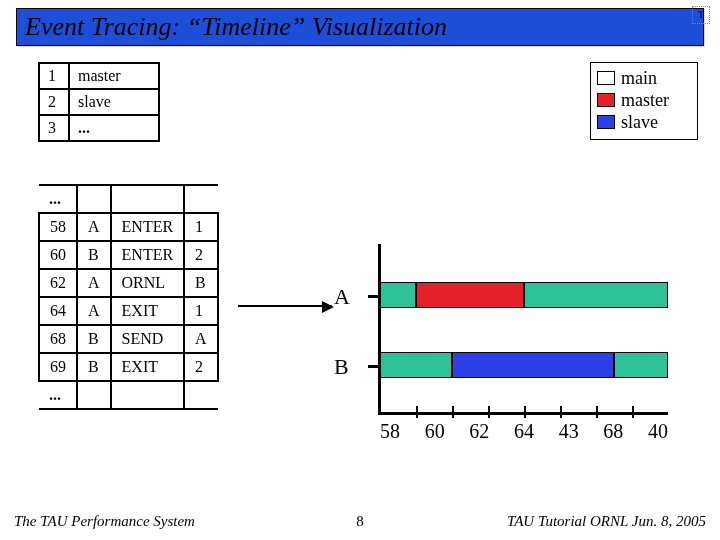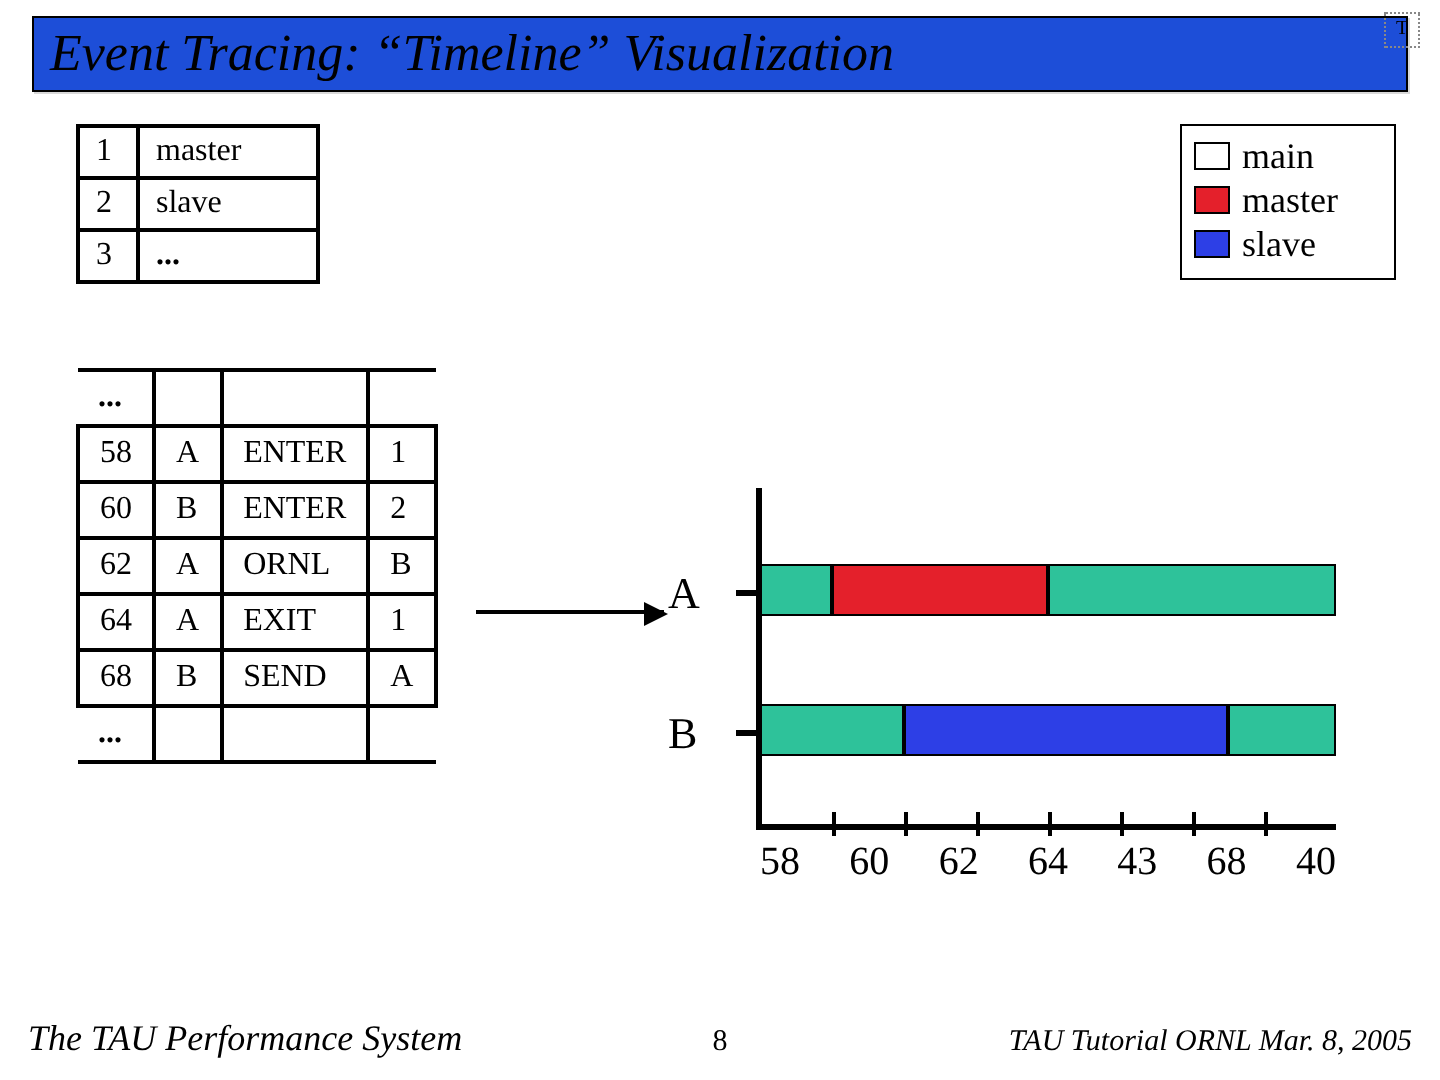--- a/index.html
+++ b/index.html
@@ -175,21 +175,21 @@
     top: -6px;
     border-left: 12px solid #000;
     border-top: 6px solid transparent;
     border-bottom: 6px solid transparent;
   }
   .footer-left {
     position: absolute;
     left: 14px;
     bottom: 10px;
     font-style: italic;
-    font-size: 18px;
+    font-size: 15px;
   }
   .footer-center {
     position: absolute;
     left: 0;
     right: 0;
     bottom: 10px;
     text-align: center;
     font-size: 15px;
   }
   .footer-right {
@@ -268,20 +268,26 @@
         <td class="c1">64</td>
         <td class="c2">A</td>
         <td class="c3">EXIT</td>
         <td class="c4">1</td>
       </tr>
   <tr>
         <td class="c1">68</td>
         <td class="c2">B</td>
         <td class="c3">SEND</td>
         <td class="c4">A</td>
+      </tr>
+  <tr>
+        <td class="c1">69</td>
+        <td class="c2">B</td>
+        <td class="c3">EXIT</td>
+        <td class="c4">2</td>
       </tr>
   <tr class="gap">
         <td class="dots">...</td>
         <td></td>
         <td></td>
         <td></td>
       </tr>
 </tbody>
   </table>
 
@@ -323,13 +329,13 @@
       <span>62</span>
       <span>64</span>
       <span>43</span>
       <span>68</span>
       <span>40</span>
     </div>
 </div>
 
 <div class="footer-left">The TAU Performance System</div>
 <div class="footer-center">8</div>
-<div class="footer-right">TAU Tutorial ORNL Mar. 8, 2005</div>
+<div class="footer-right">TAU Tutorial ORNL Jun. 8, 2005</div>
 
 </body></html>

